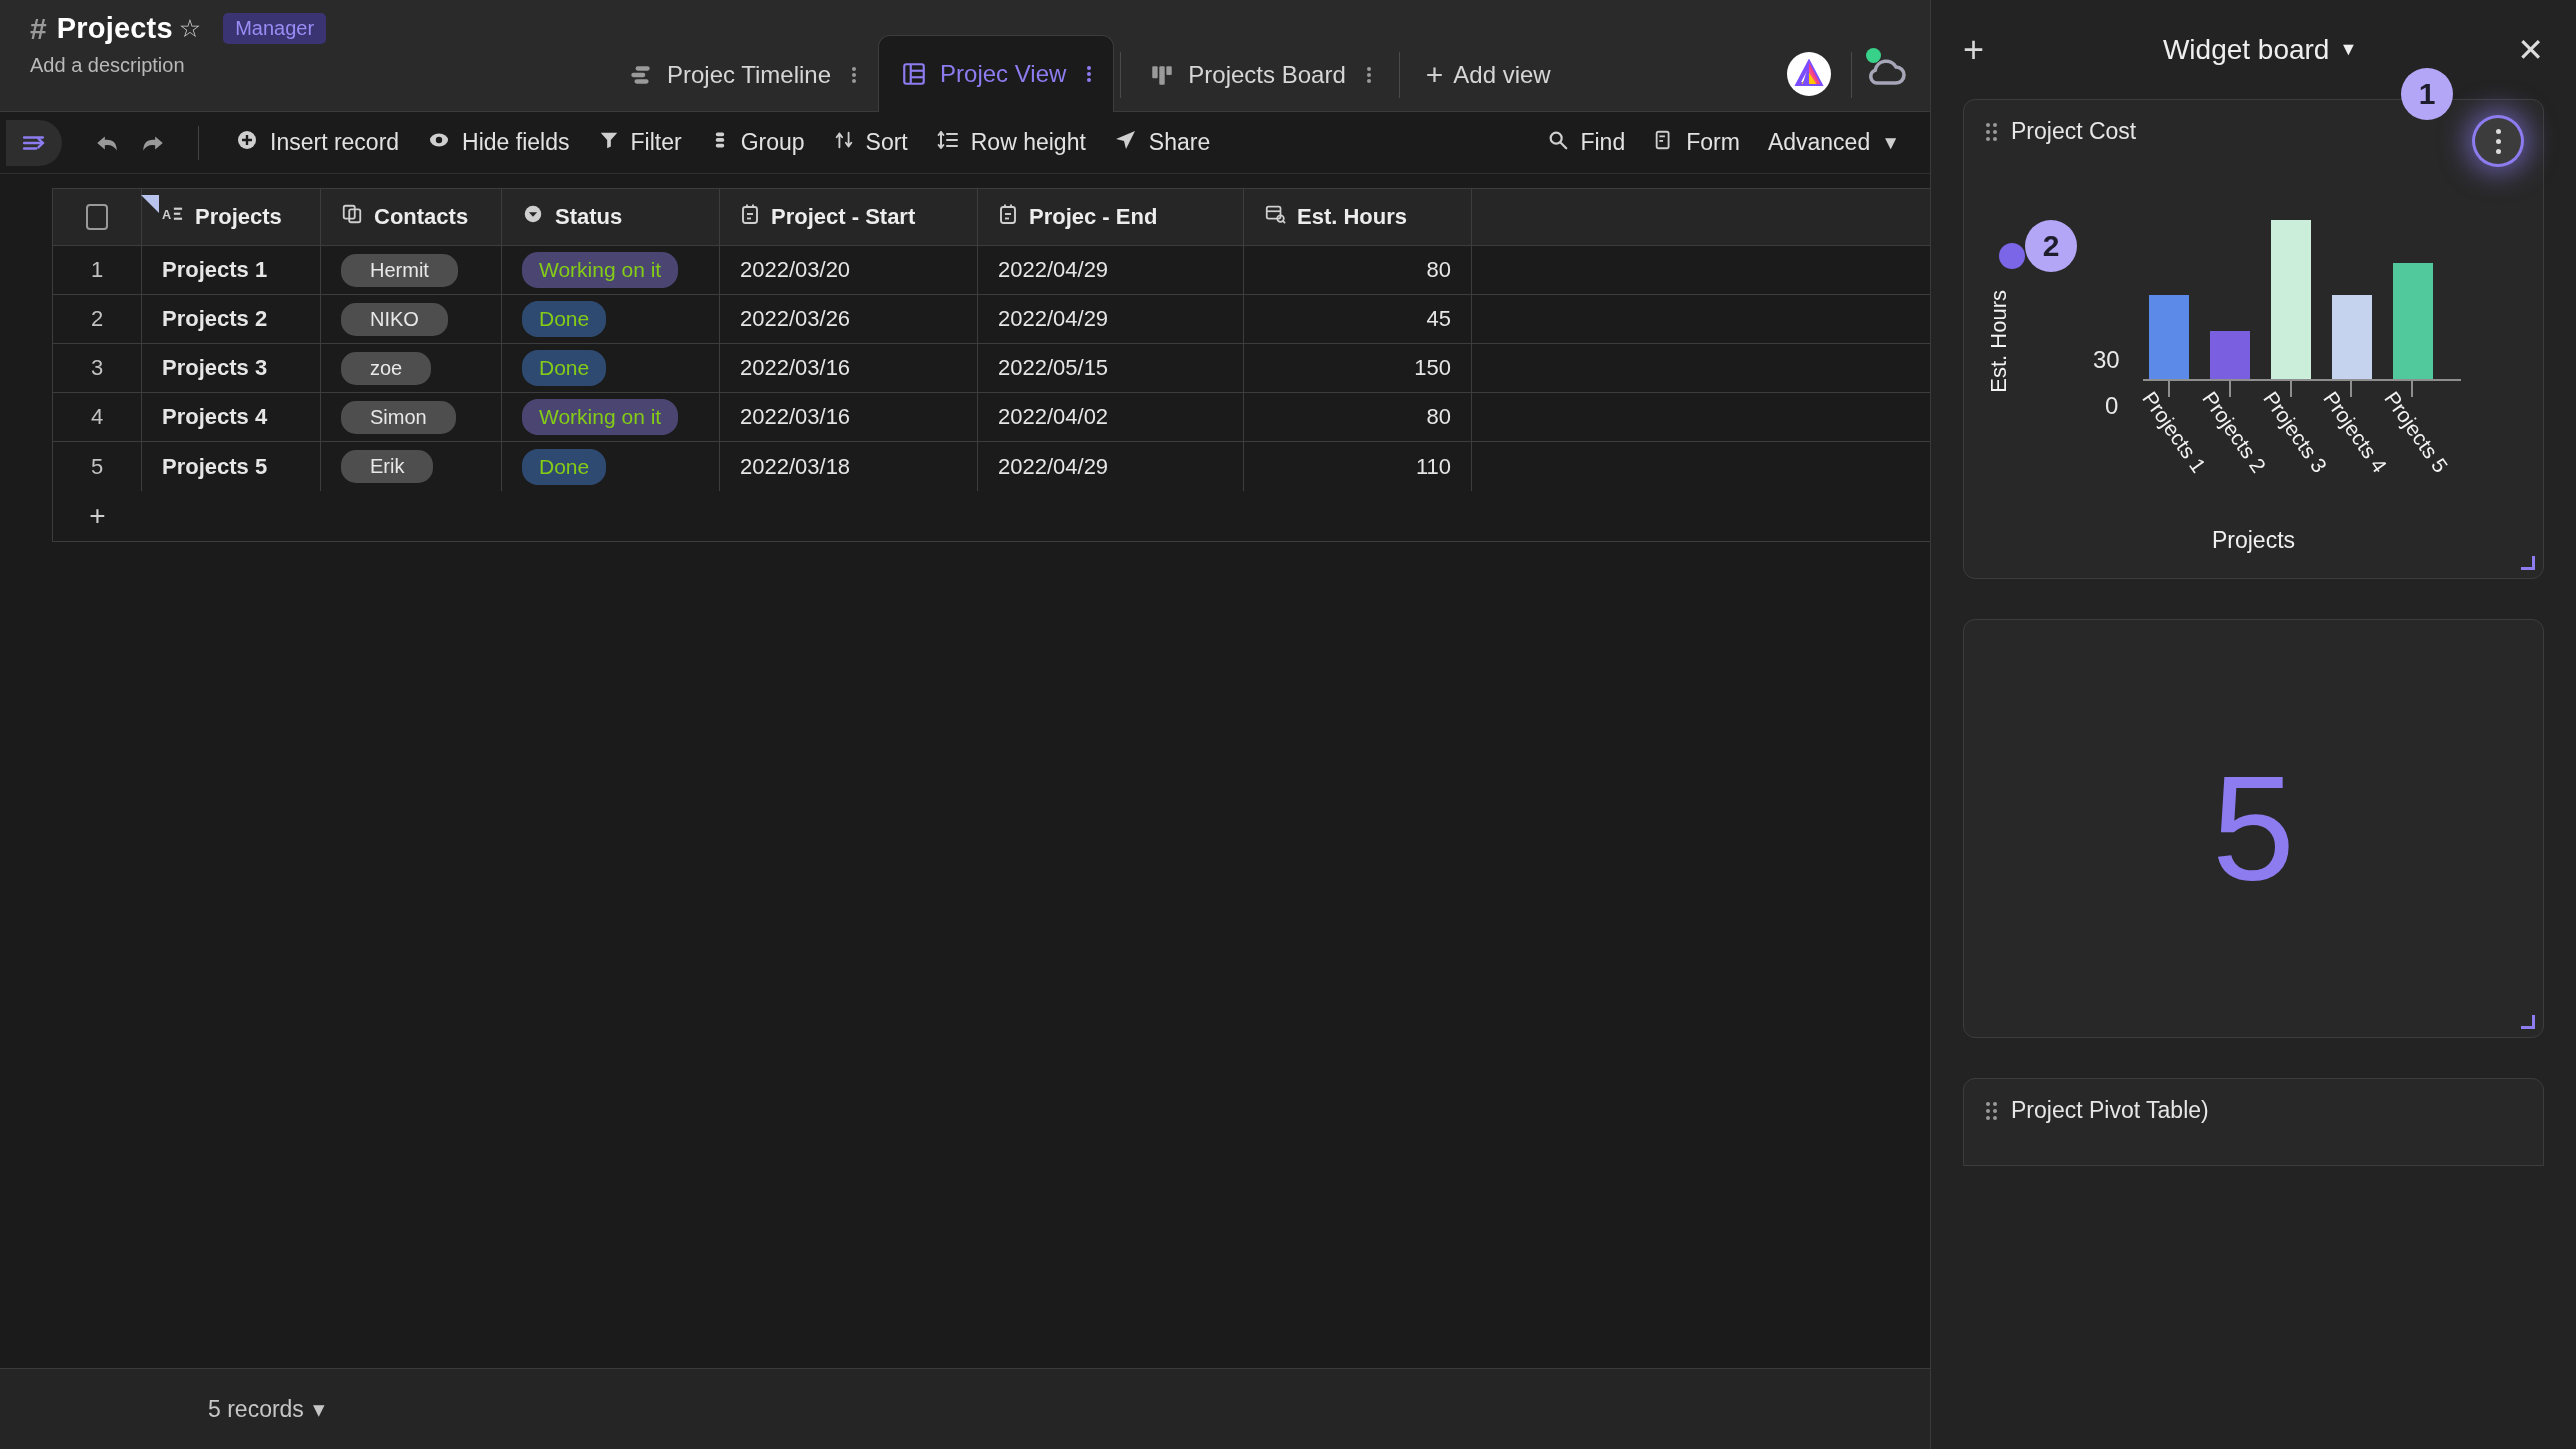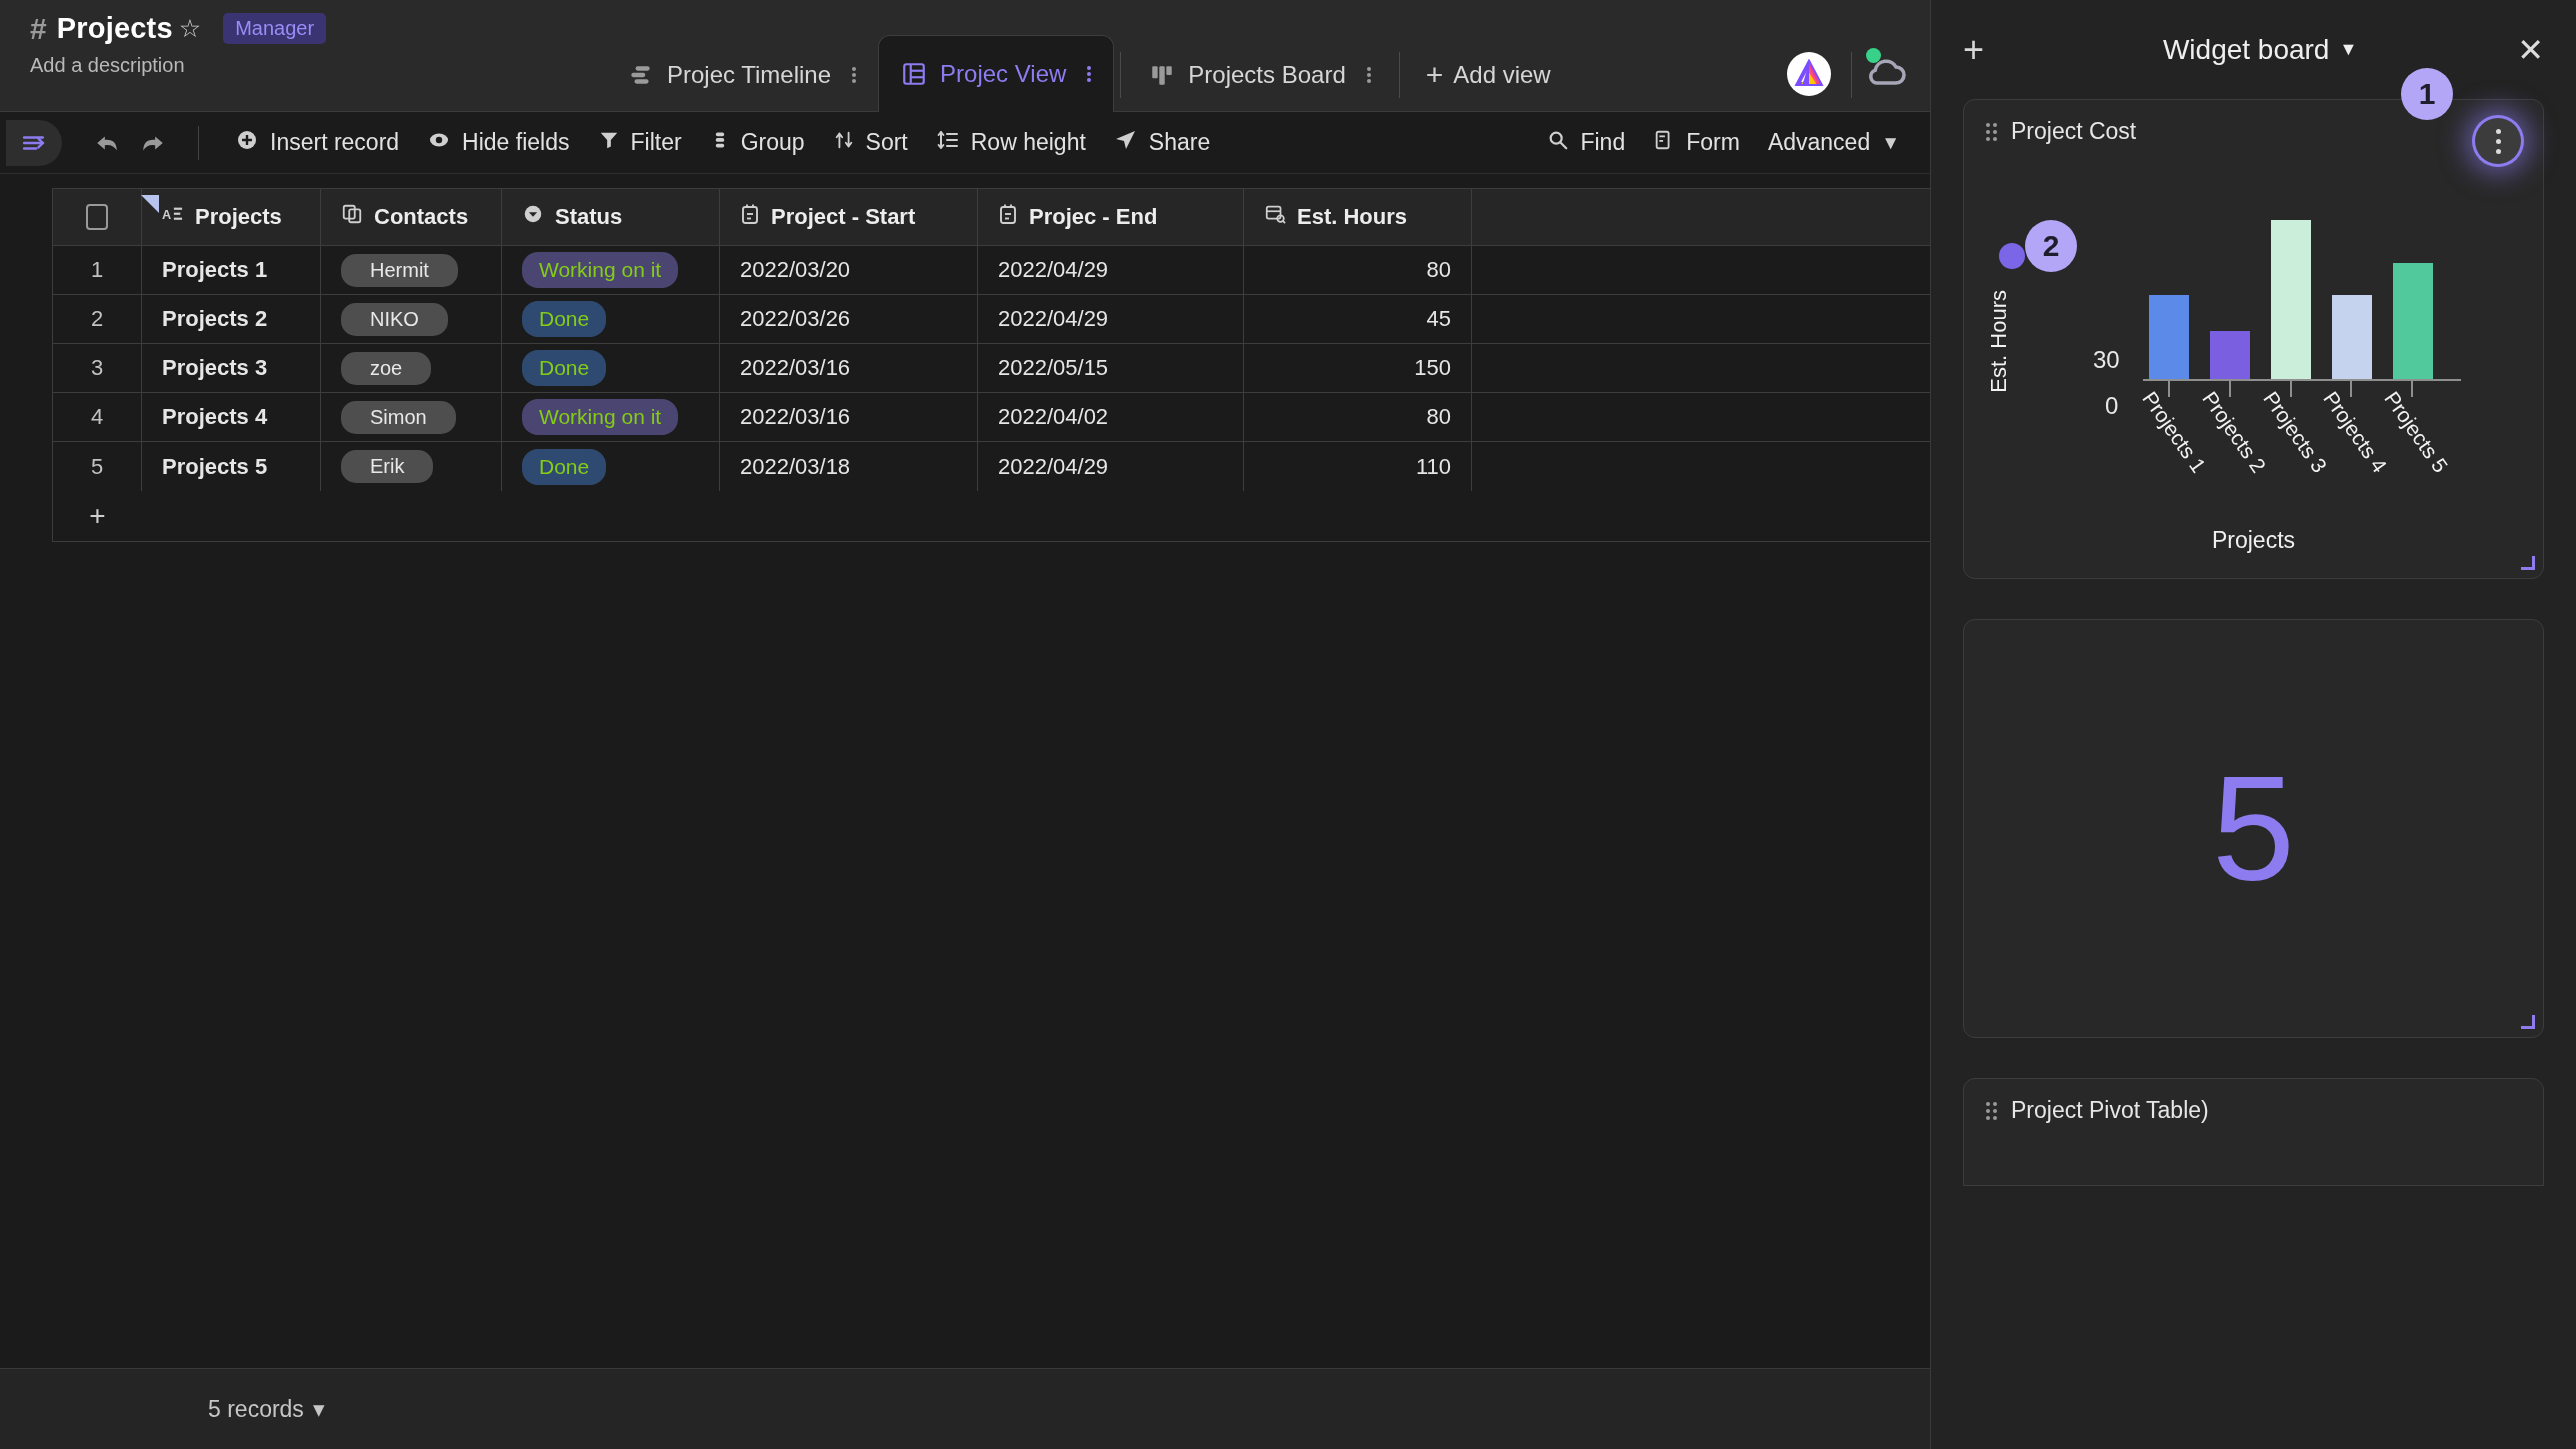--- a/index.html
+++ b/index.html
@@ -158,21 +158,21 @@
     position:absolute; right: 8px; bottom: 8px; width: 14px; height: 14px;
     border-right: 3px solid #8c7cf0; border-bottom: 3px solid #8c7cf0;
   }
 
   
   .summary-box { height: 417px; display:flex; align-items:center; justify-content:center; }
   .big-num { font-size: 149px; color:#8c7cf0; line-height: 1; font-weight: 400; }
 
   
   .pivot { margin: 0 32px 0 32px; background:#282828; border:1px solid #3d3d3d;
-           border-radius: 12px 12px 0 0; height: 108px; text-align: center; }
+           border-radius: 12px 12px 0 0; height: 88px; text-align: center; }
 
   
   .step {
     position:absolute; border-radius:50%; background:#b3a6f7; color:#1d1d2c;
     display:flex; align-items:center; justify-content:center;
     font-size: 30px; font-weight: 700; z-index: 60;
   }
   .step-1 { left: 2401px; top: 68px; width: 52px; height: 52px; }
   .step-2 { left: 2025px; top: 220px; width: 52px; height: 52px; }
   .dot-anchor {

